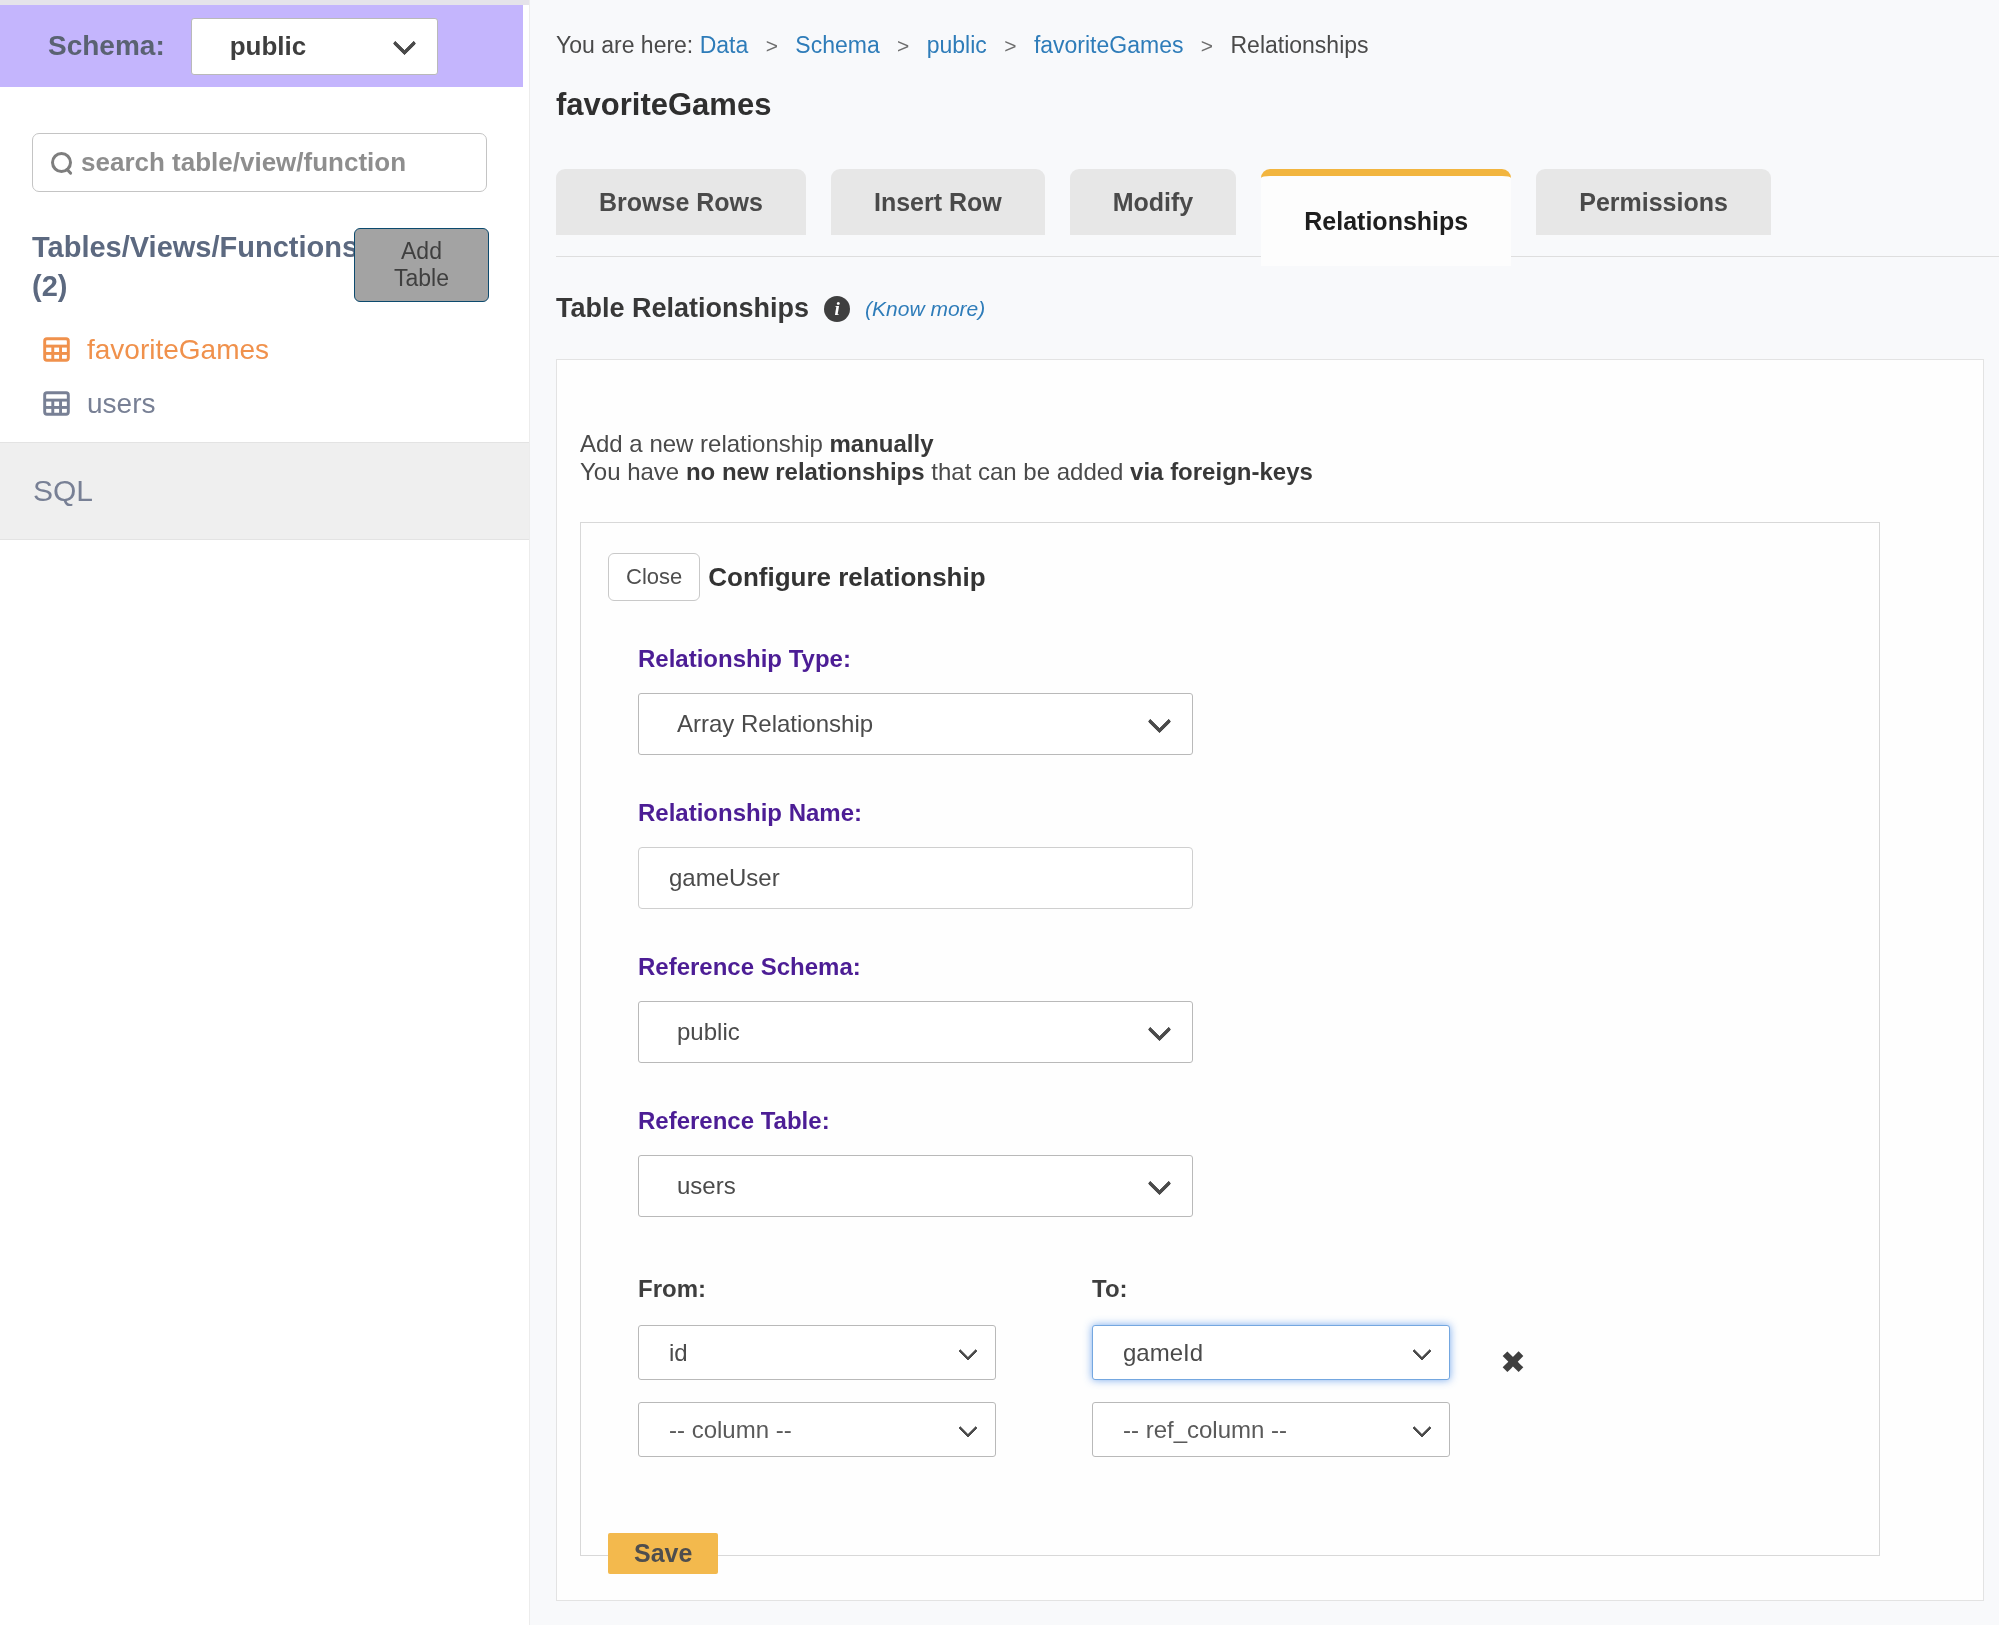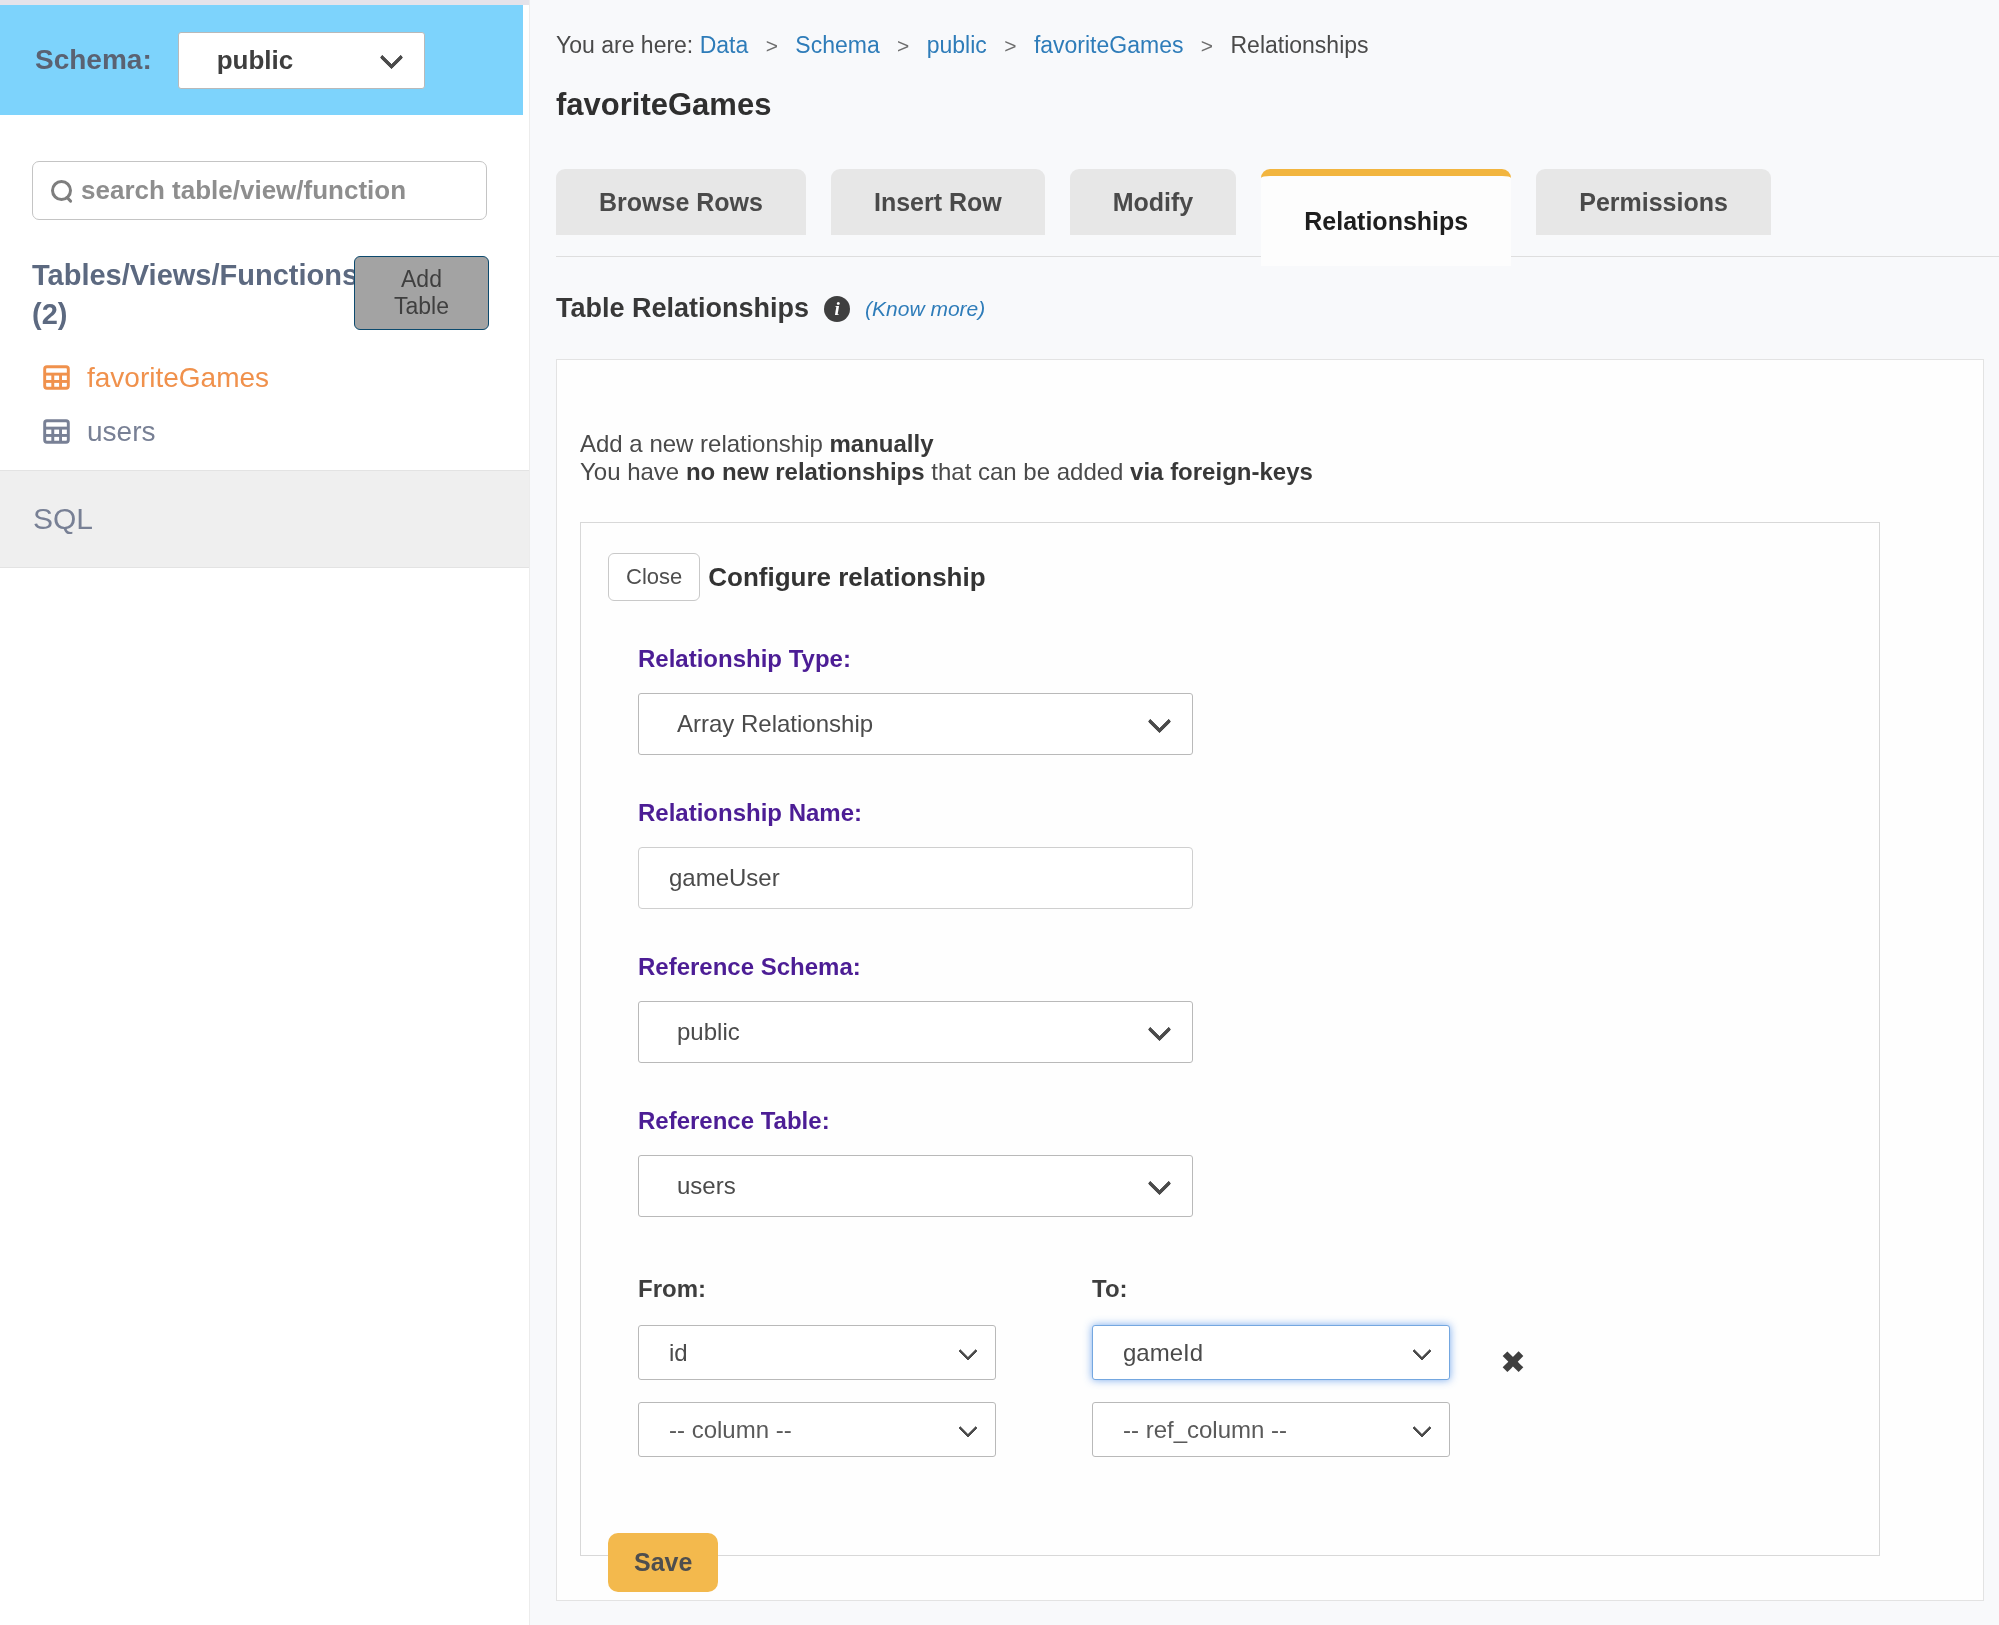--- a/index.html
+++ b/index.html
@@ -10,22 +10,22 @@
     background: #F8F9FB; overflow: hidden;
   }
 
   
   .sidebar {
     position: absolute; left: 0; top: 0; width: 530px; height: 100%;
     background: #ffffff; border-right: 1px solid #ECECEC;
   }
   .top-strip { height: 5px; background: #E5E3EA; }
   .schema-bar {
-    height: 110px; width: 523px; background: #7dd3fc;
-    display: flex; align-items: center; padding-left: 35px; gap: 26px;
+    height: 82px; width: 523px; background: #c4b5fd;
+    display: flex; align-items: center; padding-left: 48px; gap: 26px;
   }
   .schema-label { font-size: 28px; font-weight: bold; color: #5A6272; }
   .fake-select {
     position: relative; background: #fff; border: 1px solid #B9B9B9;
     border-radius: 3px; display: flex; align-items: center;
     font-size: 24px; color: #4B4B4B; cursor: pointer;
   }
   .fake-select::after {
     content: ""; position: absolute; right: 24px; top: 50%;
     width: 13px; height: 13px; margin-top: -11px;
@@ -161,22 +161,22 @@
     margin-top: -9px; right: 20px; }
   .focused {
     border: 1px solid #74A7E0;
     box-shadow: 0 0 9px rgba(97, 156, 235, 0.85);
   }
   .remove-x {
     margin: 72px 0 0 50px; font-size: 31px; font-weight: bold; color: #3F3F3F;
     cursor: pointer; line-height: 1;
   }
   .save-btn {
-    margin-top: 76px; background: #F3B94D; border: none; border-radius: 10px;
-    padding: 15px 26px; font-size: 25px; font-weight: bold; color: #4E4E4E;
+    margin-top: 76px; background: #F3B94D; border: none; border-radius: 2px;
+    padding: 6px 26px; font-size: 25px; font-weight: bold; color: #4E4E4E;
     cursor: pointer; font-family: inherit;
   }
 </style>
 </head>
 <body>
 
 <div id="screen">
 
   <div class="sidebar">
     <div class="top-strip"></div>

